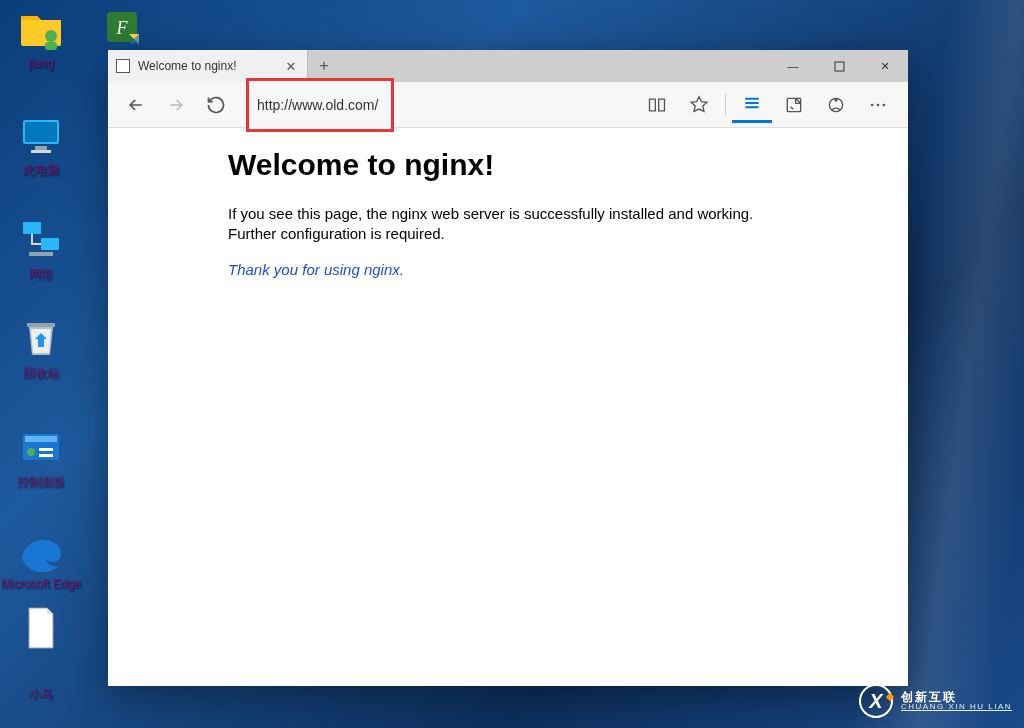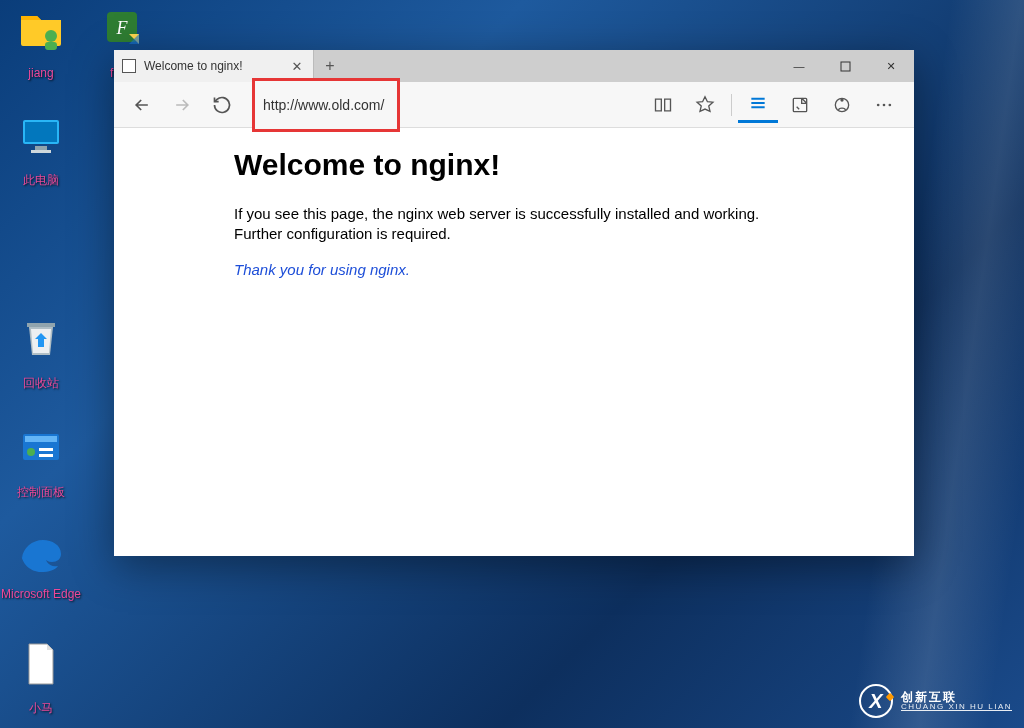--- a/index.html
+++ b/index.html
@@ -26,40 +26,39 @@
     cursor: pointer;
   }
   .desktop-icon .icon-box {
     width: 48px;
     height: 48px;
     display: flex;
     align-items: center;
     justify-content: center;
   }
   .desktop-icon .label {
-    color: #ec4899;
+    color: #701a75;
     font-size: 12px;
     text-align: center;
-    margin-top: 12px;
+    margin-top: 2px;
     text-shadow: 1px 1px 2px rgba(0,0,0,0.8);
     white-space: nowrap;
   }
   
   
   .browser-window {
     position: absolute;
     left: 108px;
     top: 50px;
     width: 800px;
-    height: 506px;
+    height: 636px;
     background: #fff;
     box-shadow: 0 10px 40px rgba(0,0,0,0.4);
     display: flex;
     flex-direction: column;
-    margin-left: 6px;
   }
   
   .browser-tabbar {
     height: 32px;
     background: #cecece;
     display: flex;
     align-items: stretch;
   }
   .tab {
     display: flex;
@@ -230,20 +229,31 @@
       <svg viewBox="0 0 48 48">
           <rect x="6" y="8" width="36" height="24" rx="2" fill="#29b6f6"></rect>
           <rect x="8" y="10" width="32" height="20" fill="#0277bd"></rect>
           <rect x="18" y="34" width="12" height="4" fill="#90a4ae"></rect>
           <rect x="14" y="38" width="20" height="3" fill="#cfd8dc"></rect>
         </svg>
     </div>
     <div class="label">此电脑</div>
   </div>
 
+  <div class="desktop-icon" style="left:4px; top:216px;">
+    <div class="icon-box">
+      <svg viewBox="0 0 48 48">
+          <rect x="6" y="6" width="18" height="12" rx="1" fill="#29b6f6"></rect>
+          <rect x="24" y="22" width="18" height="12" rx="1" fill="#29b6f6"></rect>
+          <path stroke="#cfd8dc" stroke-width="2" fill="none" d="M15 18v10h9"></path>
+          <rect x="12" y="36" width="24" height="4" fill="#90a4ae"></rect>
+        </svg>
+    </div>
+    <div class="label">网络</div>
+  </div>
 
   <div class="desktop-icon" style="left:4px; top:315px;">
     <div class="icon-box">
       <svg viewBox="0 0 48 48">
           <path fill="#b0bec5" d="M12 12h24l-3 28H15z"></path>
           <path fill="#eceff1" d="M14 14h20l-2 24H16z"></path>
           <rect x="10" y="8" width="28" height="4" fill="#90a4ae"></rect>
           <path fill="#2196f3" d="M18 24l6-6 6 6-3 0 0 8-6 0 0-8z"></path>
         </svg>
     </div>
@@ -265,21 +275,21 @@
 
   <div class="desktop-icon" style="left:4px; top:528px;">
     <div class="icon-box">
       <svg viewBox="0 0 48 48">
           <path fill="#1976d2" d="M24 4C13 4 4 13 4 24c0 2 .3 4 1 6 1-10 10-18 21-18 9 0 18 5 18 14 0 5-4 8-9 8-4 0-6-2-6-2s3 8 12 6c-3 4-9 6-17 6C13 44 4 35 4 24S13 4 24 4z"></path>
         </svg>
     </div>
     <div class="label" style="line-height:1.15;">Microsoft Edge</div>
   </div>
 
-  <div class="desktop-icon" style="left:4px; top:640px;">
+  <div class="desktop-icon" style="left:4px; top:604px;gap:32px;">
     <div class="icon-box">
       <svg viewBox="0 0 48 48">
           <path fill="#fff" stroke="#999" d="M12 4h18l6 6v34H12z"></path>
           <path fill="#e0e0e0" d="M30 4v6h6z"></path>
         </svg>
     </div>
     <div class="label">小马</div>
   </div>
 
   <div class="desktop-icon" style="left:88px; top:6px;">

